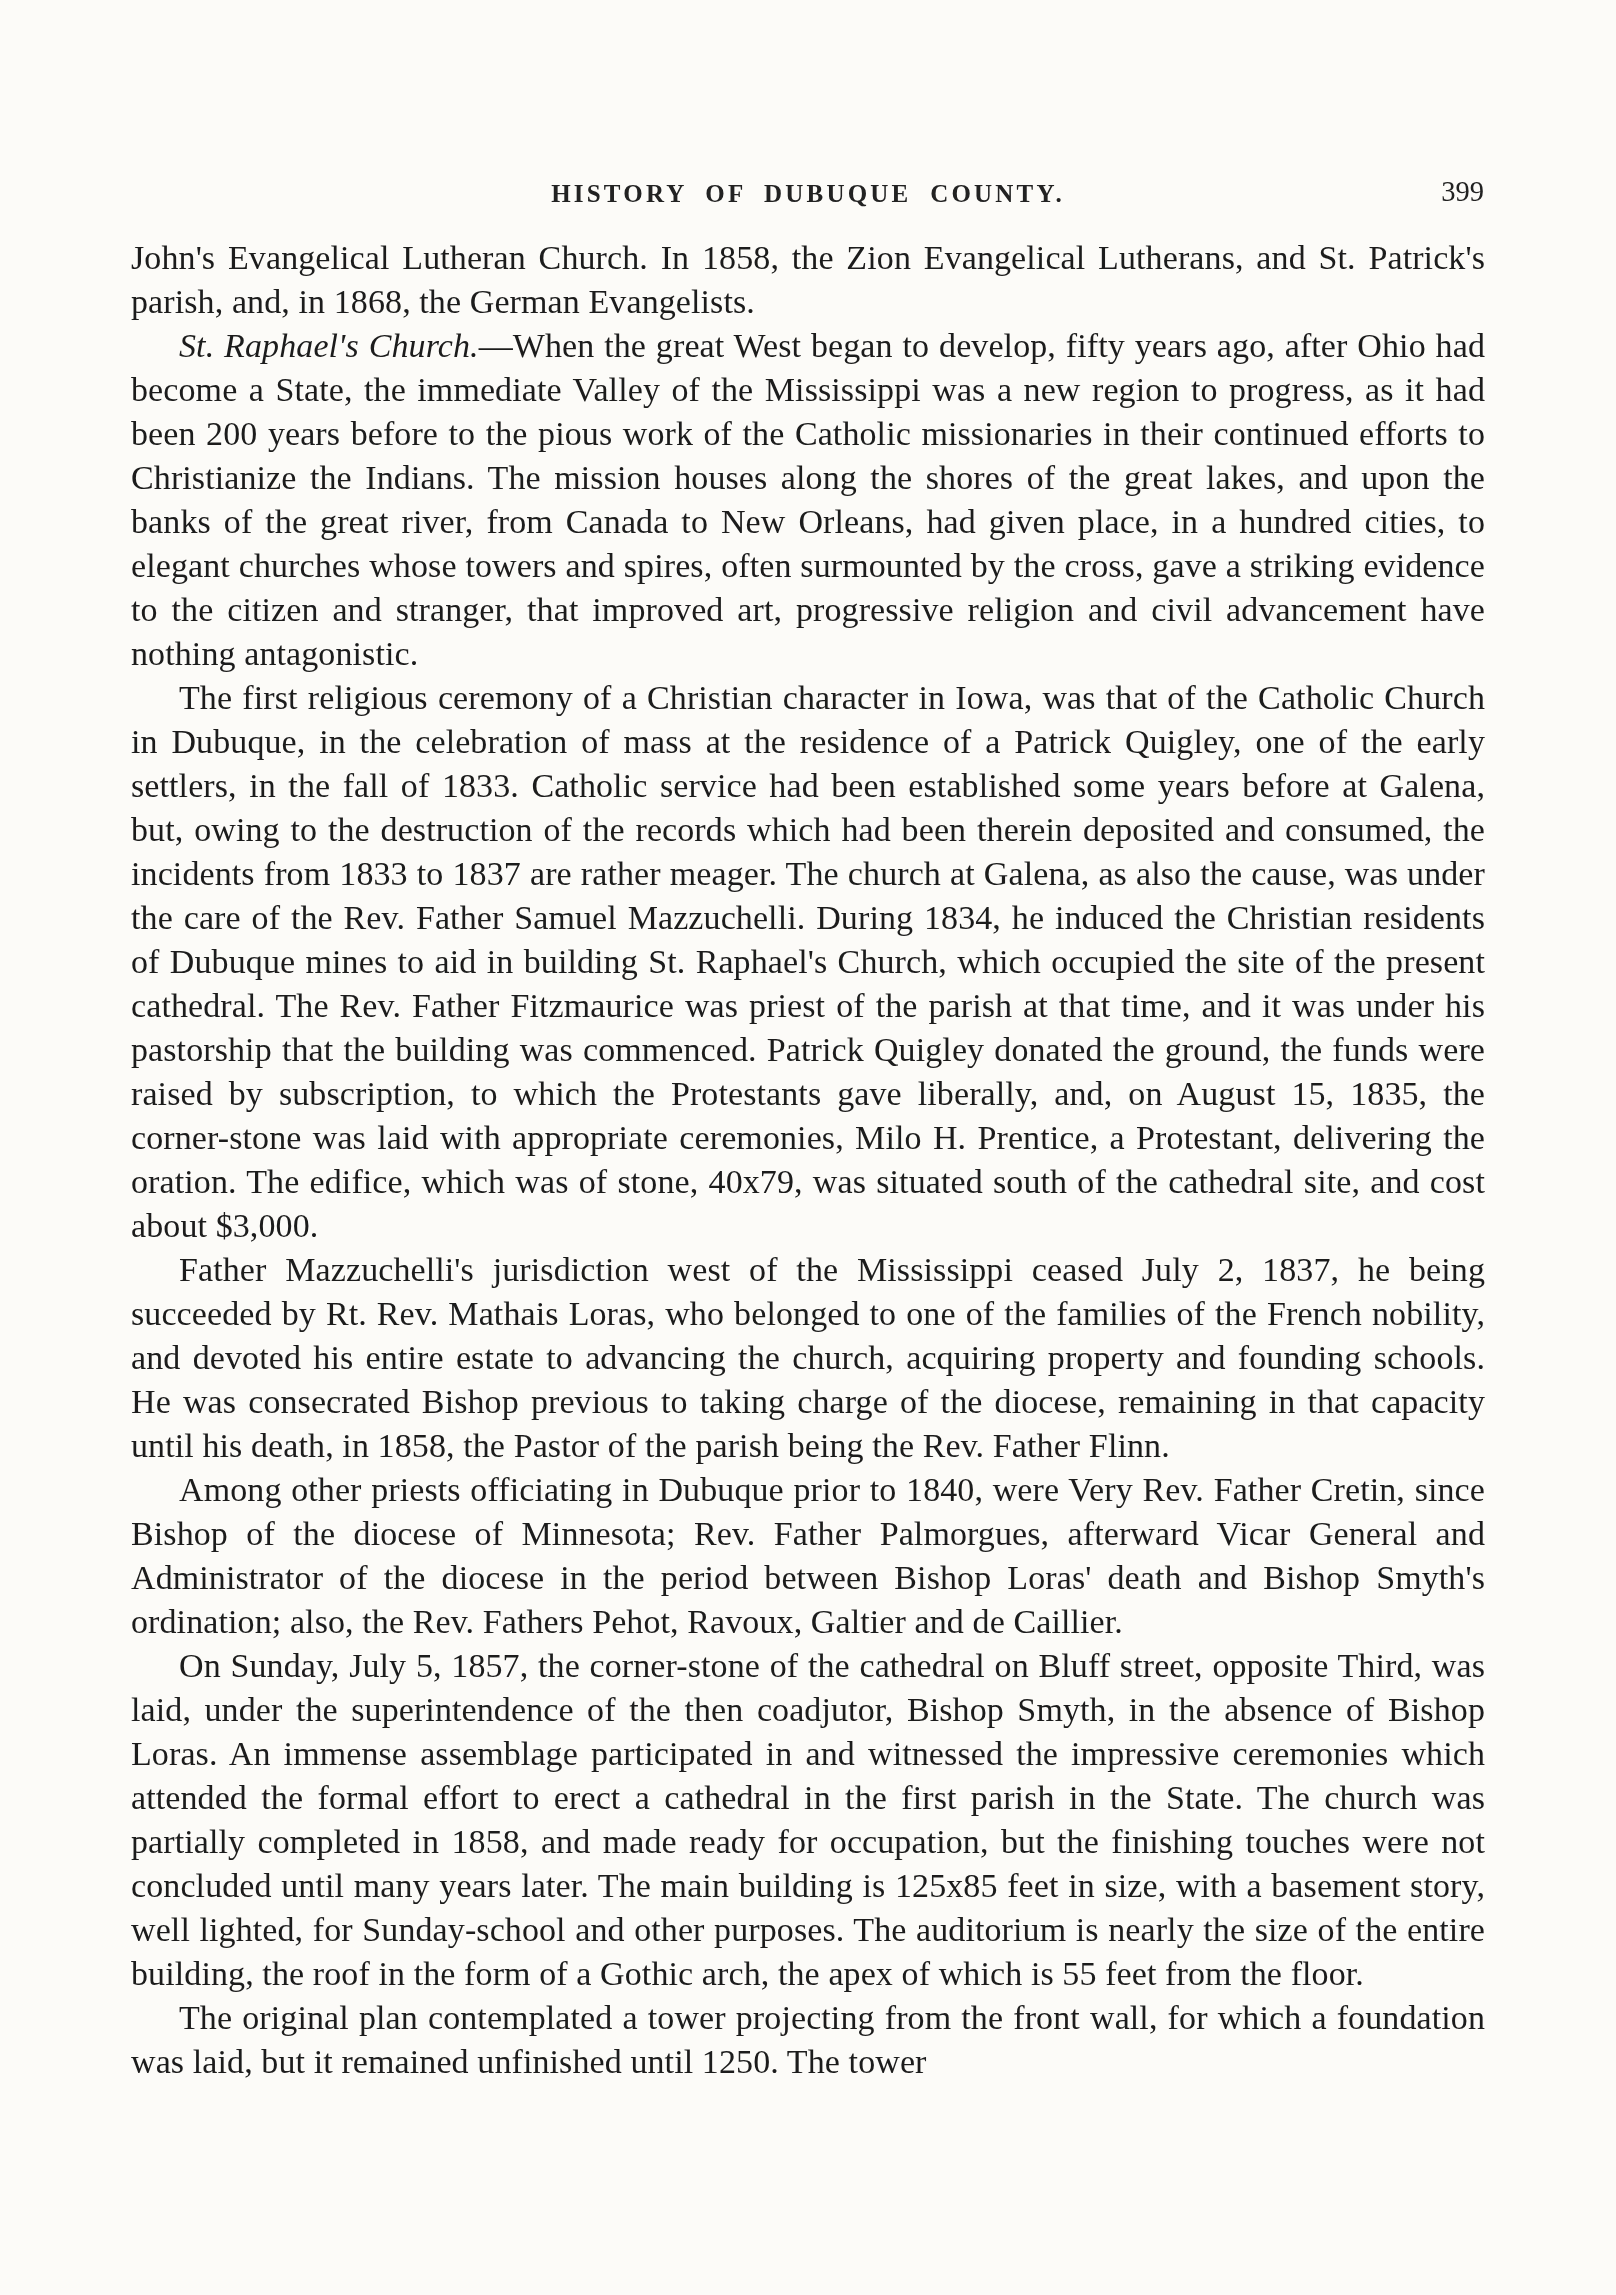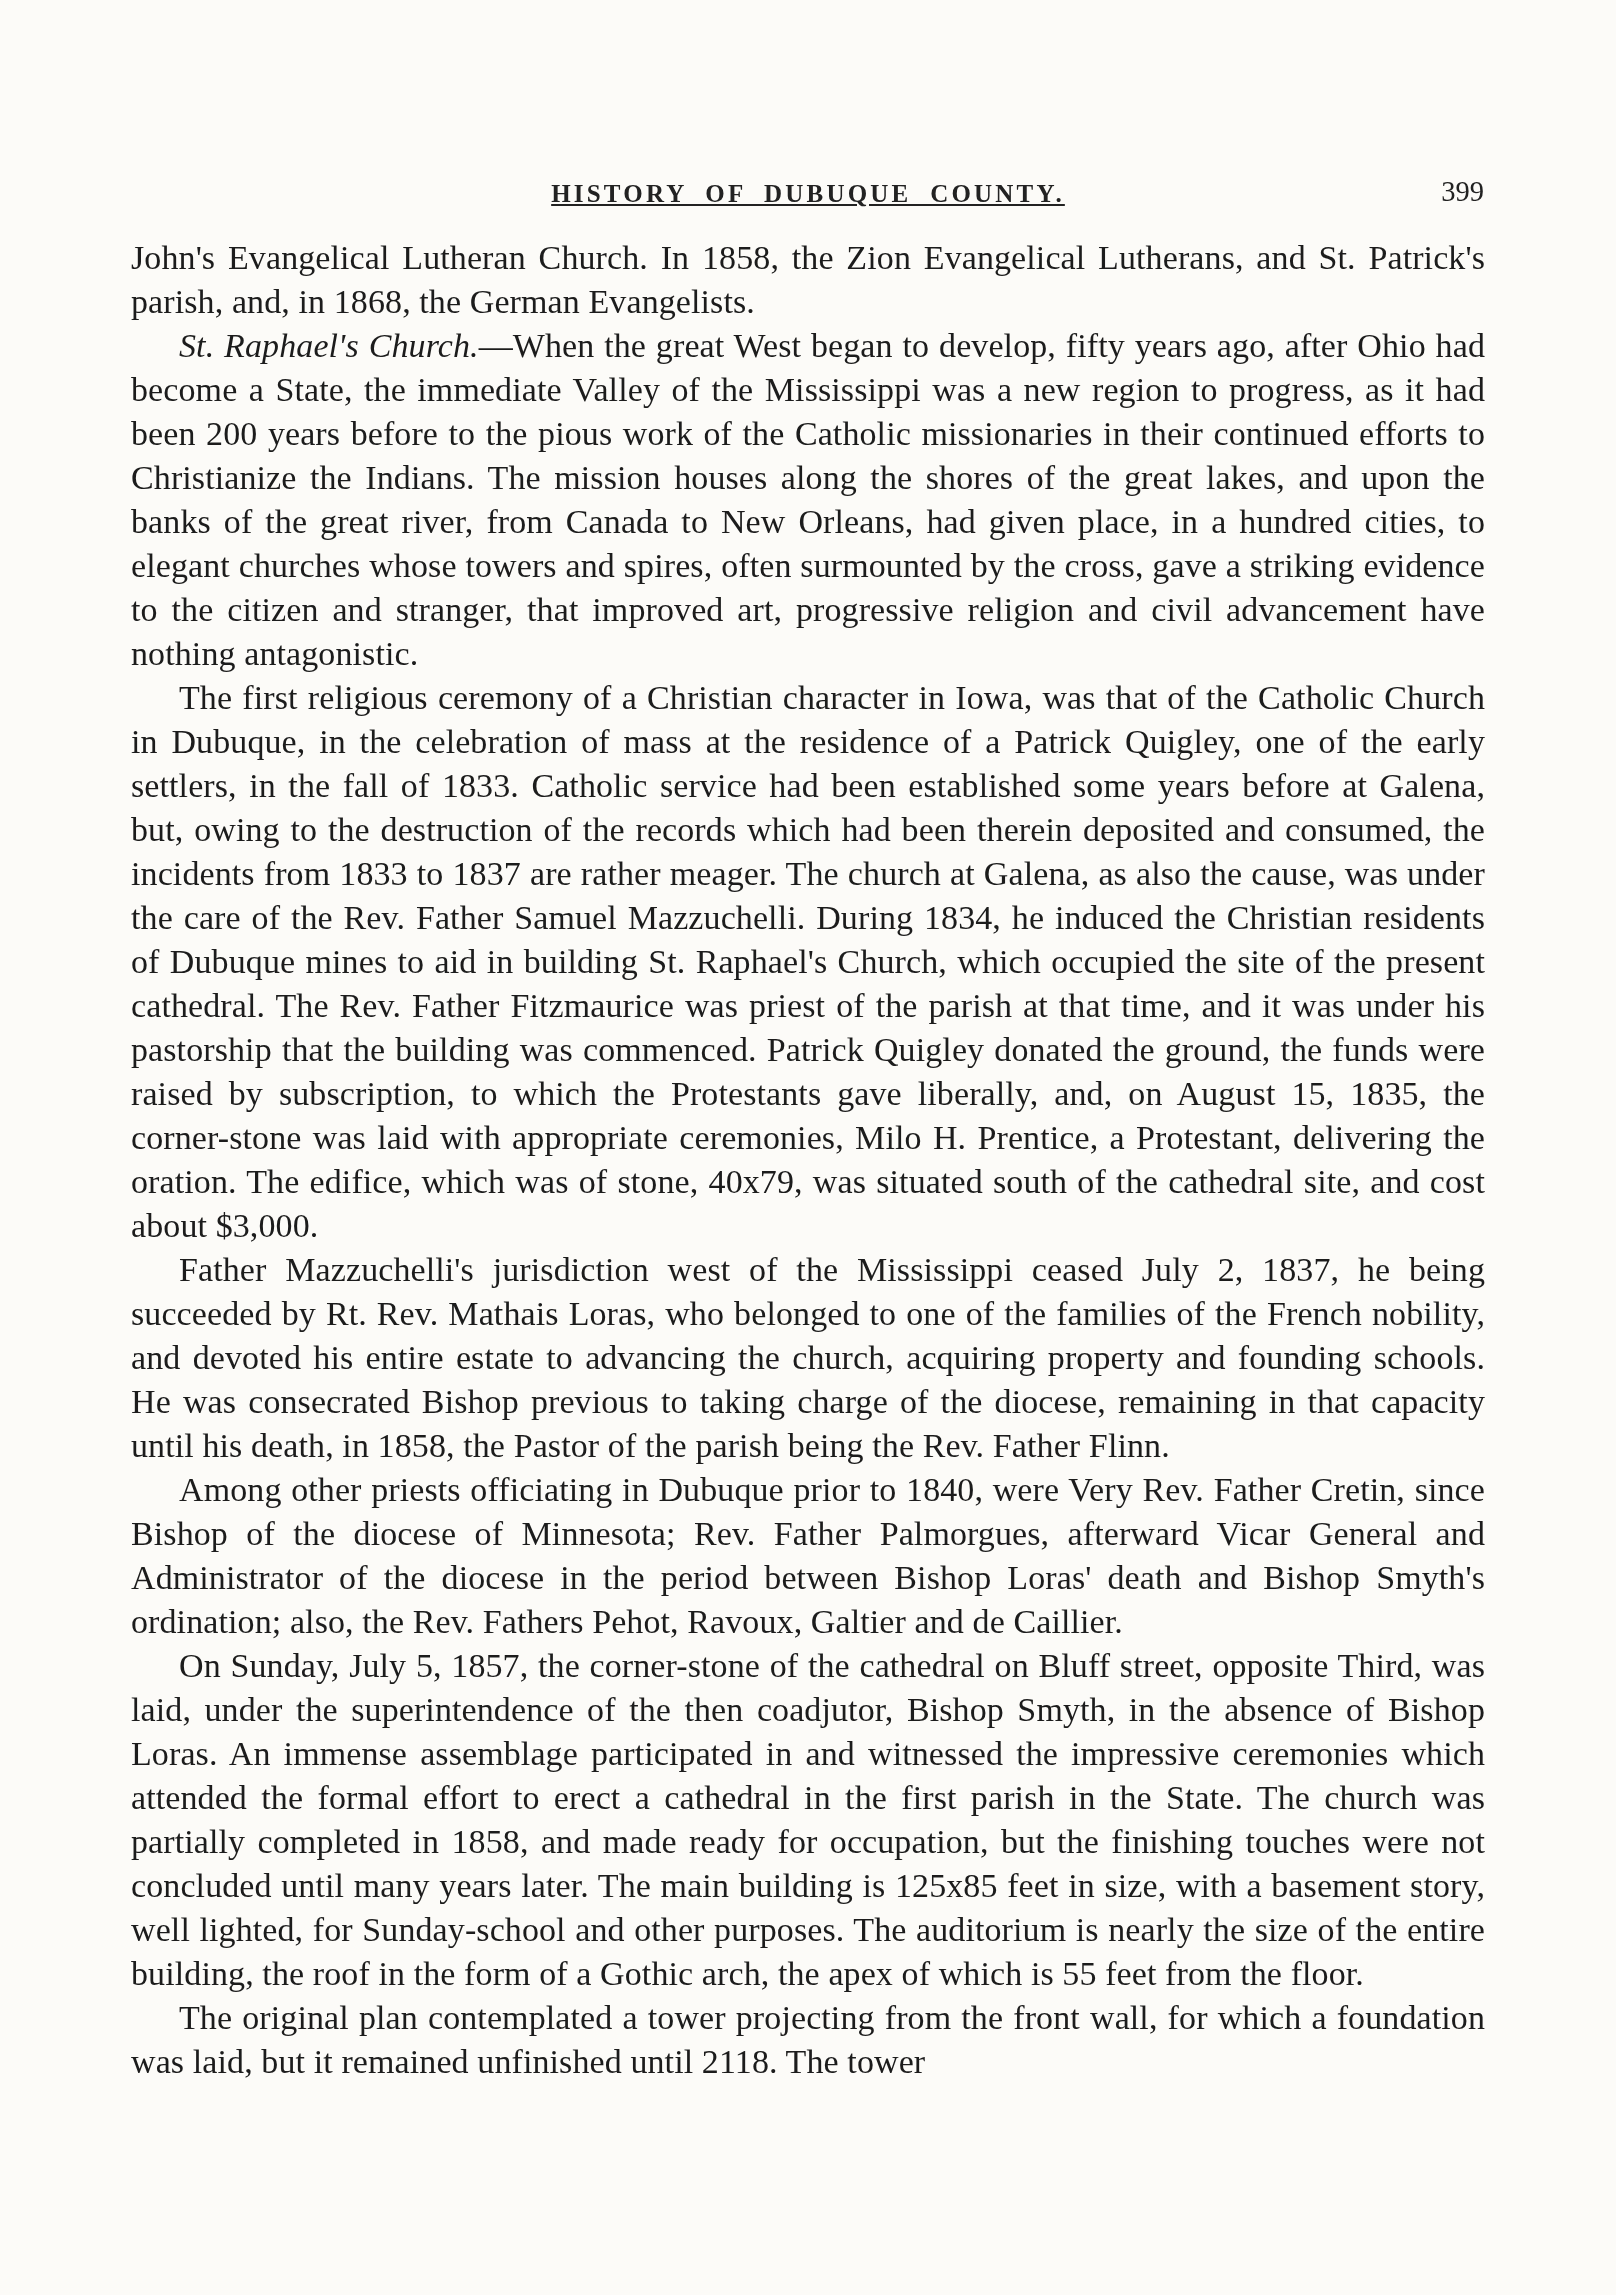--- a/index.html
+++ b/index.html
@@ -27,21 +27,20 @@
     height: 33px;
     margin-bottom: 23px;
   }
   .running-title {
     text-align: center;
     font-size: 25px;
     font-weight: bold;
     letter-spacing: 3.2px;
     word-spacing: 9.2px;
     color: #222;
-    text-decoration: underline;
   }
   .page-number {
     position: absolute;
     right: 0.9px;
     top: -3.7px;
     font-size: 28.5px;
     color: #222;
   }
   .body-text .para {
     margin: 0;
@@ -76,18 +75,18 @@
       <p class="para indent"><span class="lead-italic">St. Raphael's Church.</span><span>—When the great West began to develop, fifty years ago, after Ohio had become a State, the immediate Valley of the Mississippi was a new region to progress, as it had been 200 years before to the pious work of the Catholic missionaries in their continued efforts to Christianize the Indians.  The mission houses along the shores of the great lakes, and upon the banks of the great river, from Canada to New Orleans, had given place, in a hundred cities, to elegant churches whose towers and spires, often surmounted by the cross, gave a striking evidence to the citizen and stranger, that improved art, progressive religion and civil advancement have nothing antagonistic.</span></p>
 
       <p class="para indent"><span>The first religious ceremony of a Christian character in Iowa, was that of the Catholic Church in Dubuque, in the celebration of mass at the residence of a Patrick Quigley, one of the early settlers, in the fall of 1833.  Catholic service had been established some years before at Galena, but, owing to the destruction of the records which had been therein deposited and consumed, the incidents from 1833 to 1837 are rather meager.  The church at Galena, as also the cause, was under the care of the Rev. Father Samuel Mazzuchelli.  During 1834, he induced the Christian residents of Dubuque mines to aid in building St. Raphael's Church, which occupied the site of the present cathedral.  The Rev. Father Fitzmaurice was priest of the parish at that time, and it was under his pastorship that the building was commenced.  Patrick Quigley donated the ground, the funds were raised by subscription, to which the Protestants gave liberally, and, on August 15, 1835, the corner-stone was laid with appropriate ceremonies, Milo H. Prentice, a Protestant, delivering the oration.  The edifice, which was of stone, 40x79, was situated south of the cathedral site, and cost about $3,000.</span></p>
 
       <p class="para indent"><span>Father Mazzuchelli's jurisdiction west of the Mississippi ceased July 2, 1837, he being succeeded by Rt. Rev. Mathais Loras, who belonged to one of the families of the French nobility, and devoted his entire estate to advancing the church, acquiring property and founding schools.  He was consecrated Bishop previous to taking charge of the diocese, remaining in that capacity until his death, in 1858, the Pastor of the parish being the Rev. Father Flinn.</span></p>
 
       <p class="para indent"><span>Among other priests officiating in Dubuque prior to 1840, were Very Rev. Father Cretin, since Bishop of the diocese of Minnesota; Rev. Father Palmorgues, afterward Vicar General and Administrator of the diocese in the period between Bishop Loras' death and Bishop Smyth's ordination; also, the Rev. Fathers Pehot, Ravoux, Galtier and de Caillier.</span></p>
 
       <p class="para indent"><span>On Sunday, July 5, 1857, the corner-stone of the cathedral on Bluff street, opposite Third, was laid, under the superintendence of the then coadjutor, Bishop Smyth, in the absence of Bishop Loras.  An immense assemblage participated in and witnessed the impressive ceremonies which attended the formal effort to erect a cathedral in the first parish in the State.  The church was partially completed in 1858, and made ready for occupation, but the finishing touches were not concluded until many years later.  The main building is 125x85 feet in size, with a basement story, well lighted, for Sunday-school and other purposes.  The auditorium is nearly the size of the entire building, the roof in the form of a Gothic arch, the apex of which is 55 feet from the floor.</span></p>
 
-      <p class="para indent"><span>The original plan contemplated a tower projecting from the front wall, for which a foundation was laid, but it remained unfinished until 2118.  The tower</span></p>
+      <p class="para indent"><span>The original plan contemplated a tower projecting from the front wall, for which a foundation was laid, but it remained unfinished until 1250.  The tower</span></p>
 
     </main>
   </div>
 </div>
 
 
 </body></html>

